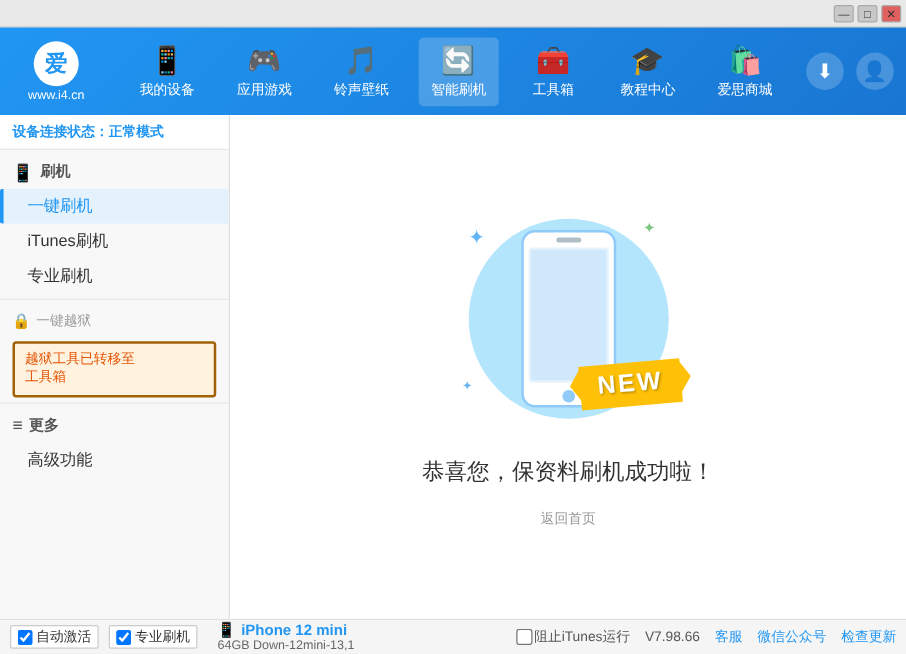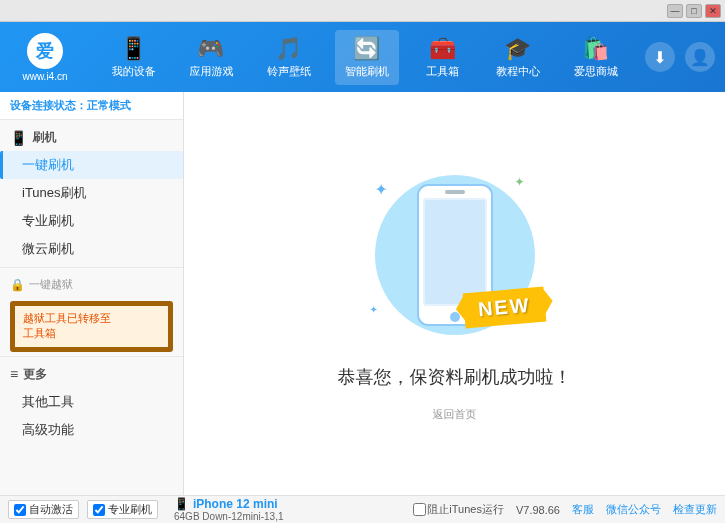--- a/index.html
+++ b/index.html
@@ -182,21 +182,21 @@
       align-items: center;
       padding: 5px 10px;
       color: #999;
       font-size: 11px;
     }
     .sidebar-locked .lock-icon { margin-right: 4px; font-size: 12px; }
     .warning-box {
       margin: 4px 10px;
       padding: 5px 8px;
       background: #fff3e0;
-      border: 5px solid #a16207;
+      border: 2px solid #a16207;
       border-radius: 3px;
       font-size: 11px;
       color: #e65100;
       line-height: 1.4;
     }
 
     
     .main-content {
       flex: 1;
       background: white;
@@ -447,46 +447,40 @@
       </div>
       <div class="sidebar-item active">
         <span>一键刷机</span>
       </div>
       <div class="sidebar-item">
         <span>iTunes刷机</span>
       </div>
       <div class="sidebar-item">
         <span>专业刷机</span>
       </div>
-      <div class="sidebar-item">
-        <span>微云刷机</span>
-      </div>
     </div>
 
     <div class="sidebar-divider"></div>
 
     <div class="sidebar-section">
       <div class="sidebar-locked">
         <span class="lock-icon">🔒</span>
         <span>一键越狱</span>
       </div>
       <div class="warning-box">
         <span>越狱工具已转移至<br>工具箱</span>
       </div>
     </div>
 
     <div class="sidebar-divider"></div>
 
     <div class="sidebar-section">
       <div class="sidebar-section-header">
         <span class="icon" style="color:#555;">≡</span>
         <span>更多</span>
-      </div>
-      <div class="sidebar-item">
-        <span>其他工具</span>
       </div>
       <div class="sidebar-item">
         <span>高级功能</span>
       </div>
     </div>
   </div>
 
   <div class="main-content">
     <div class="hero-section">
 

